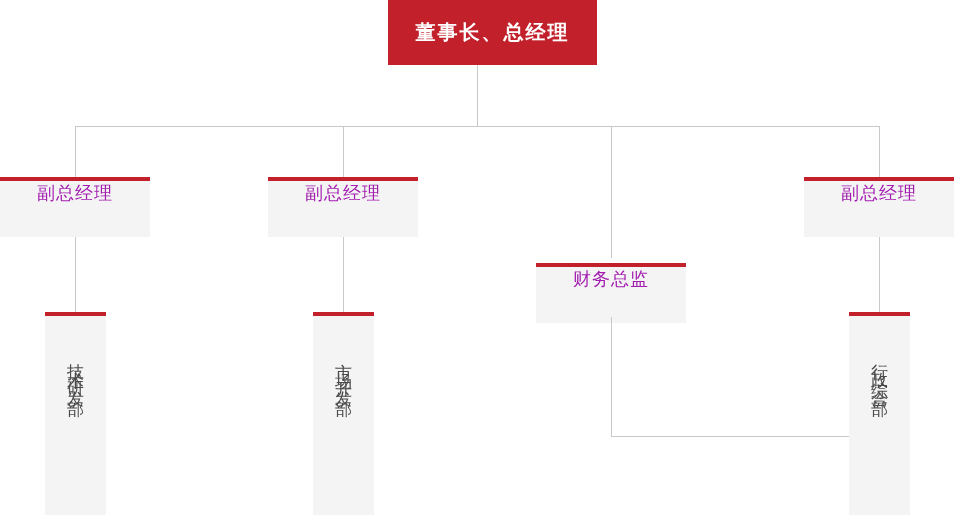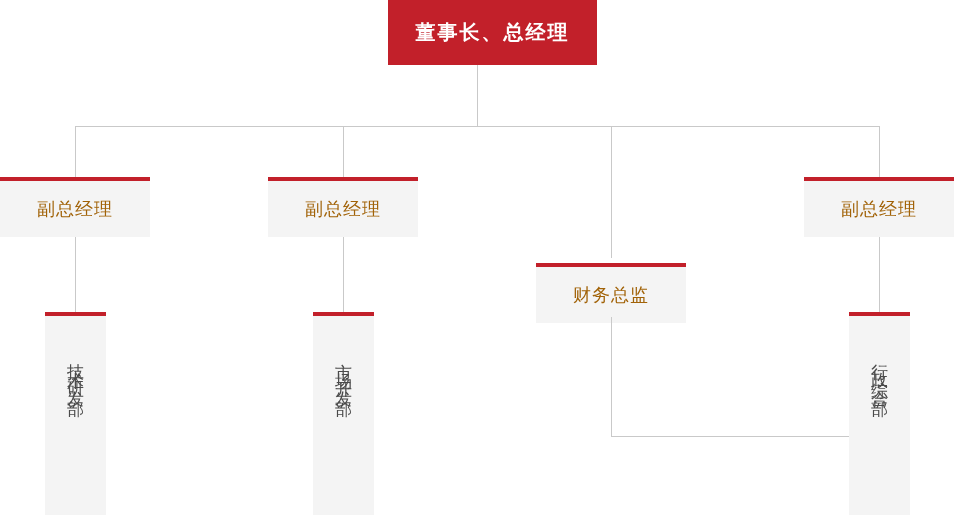--- a/index.html
+++ b/index.html
@@ -26,23 +26,22 @@
   .line-v { width: 1px; }
   .line-h { height: 1px; }
 
   
   .node {
     position: absolute;
     box-sizing: border-box;
     background: #f4f4f4;
     border-top: 4px solid #c2202a;
     display: flex;
-    align-items: center;
     justify-content: center;
-    color: #a16207;
+    color: #a21caf;
     font-size: 18px;
     letter-spacing: 1px;
   }
 
   .node-root {
     position: absolute;
     box-sizing: border-box;
     background: #c2202a;
     border-top: none;
     display: flex;

